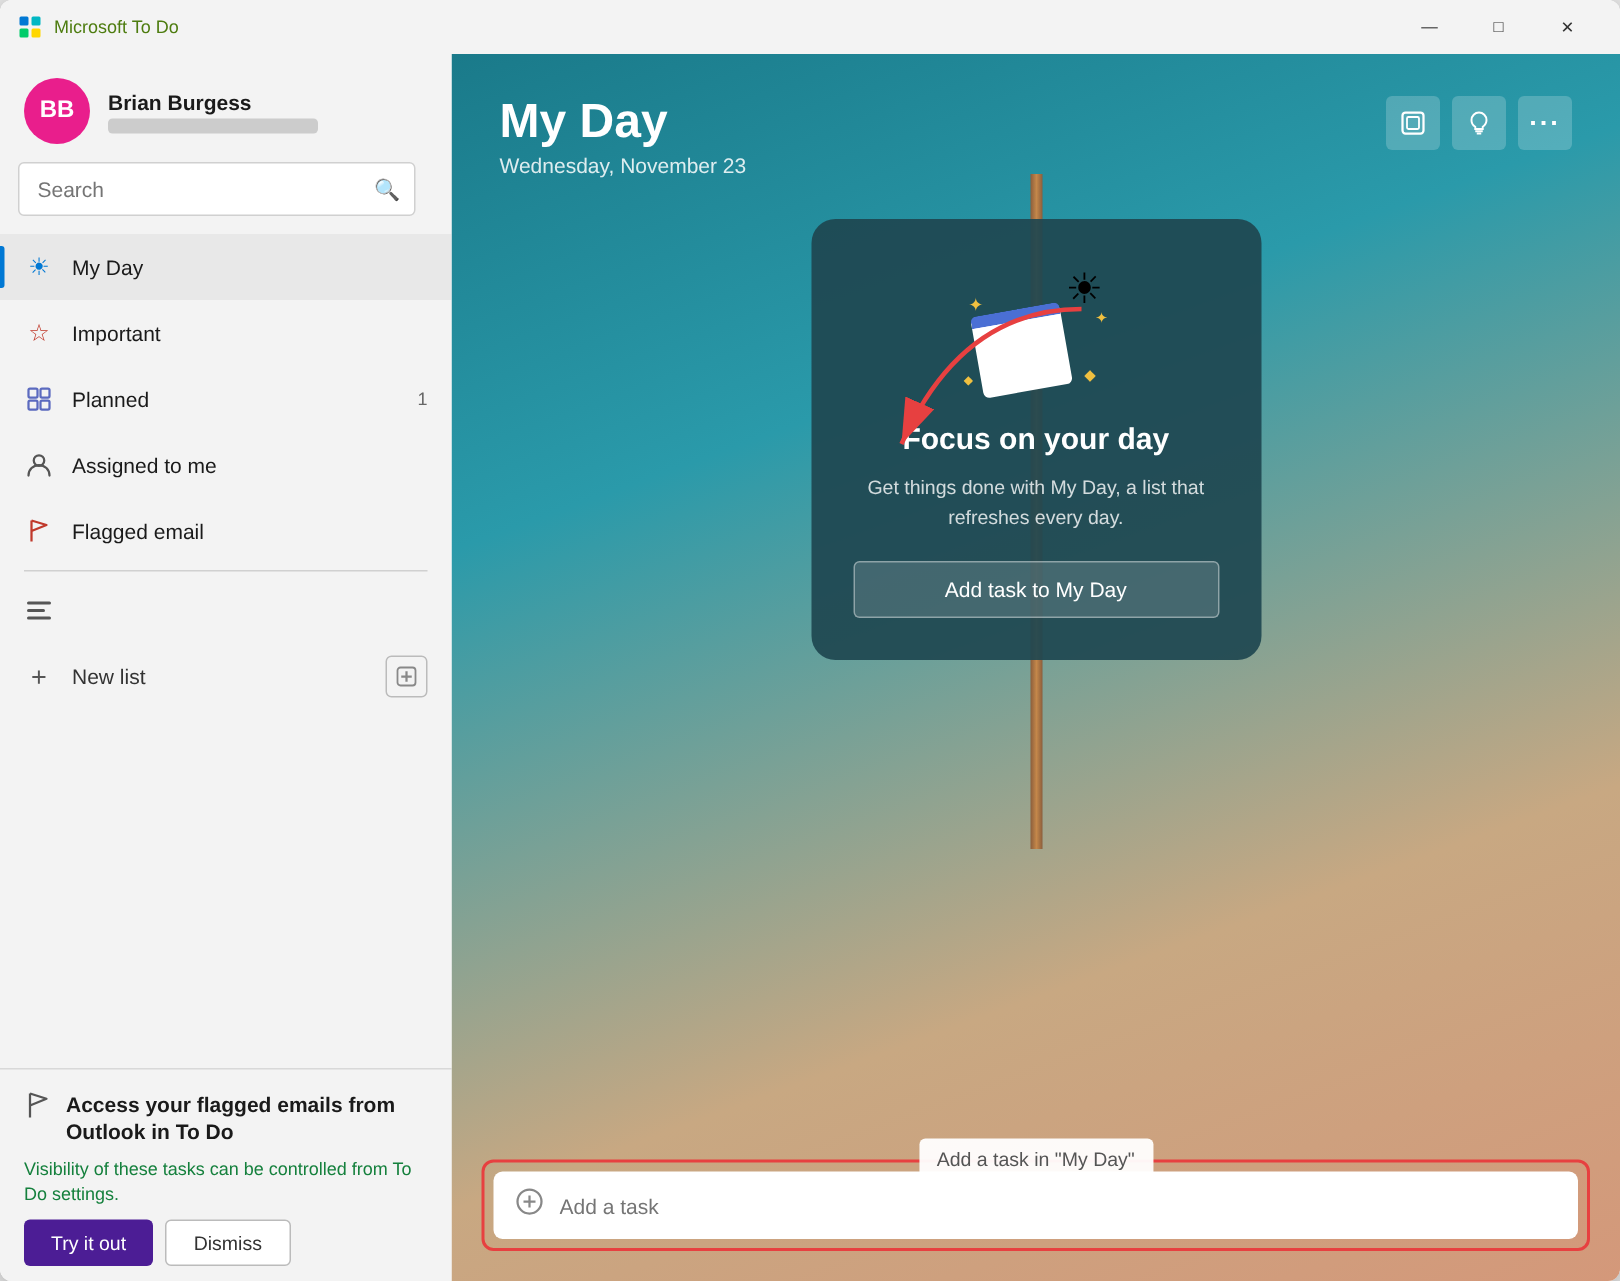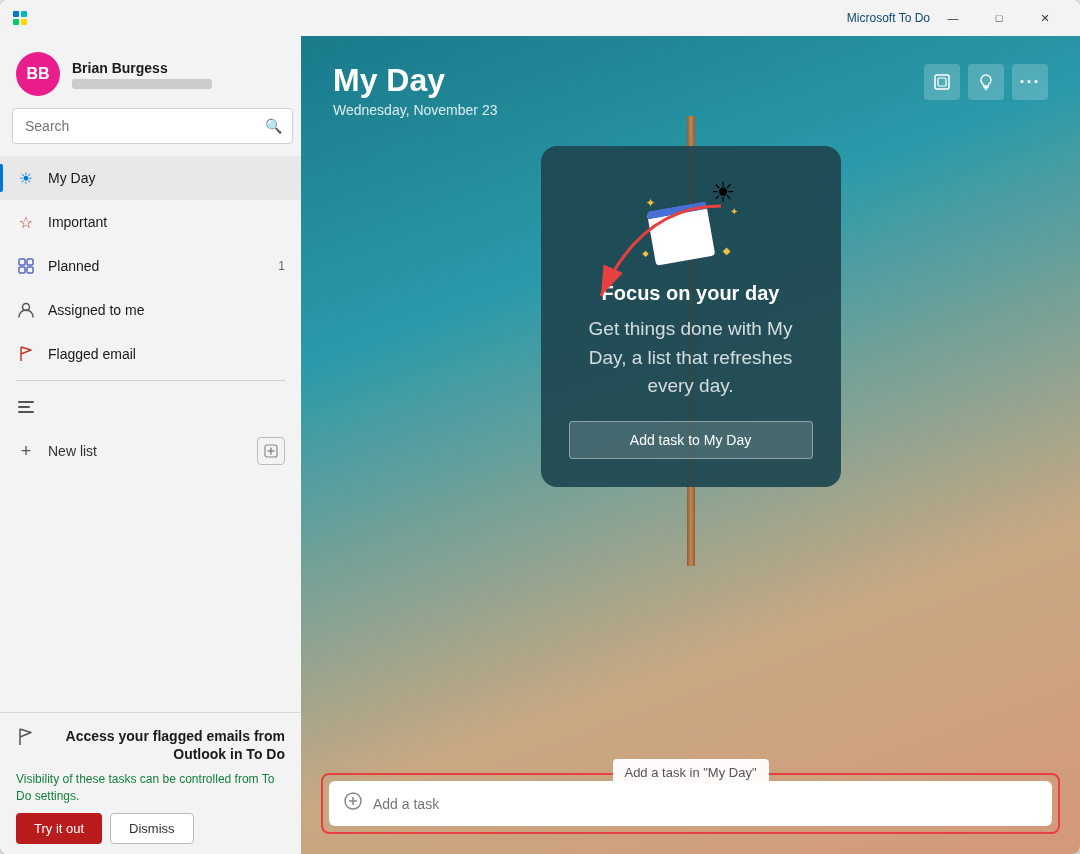--- a/index.html
+++ b/index.html
@@ -38,23 +38,22 @@
       width: 16px;
       height: 16px;
       margin-right: 8px;
       display: flex;
       align-items: center;
       justify-content: center;
     }
 
     .title-bar-text {
       font-size: 12px;
-      color: #0c4a6e;
+      color: #4d7c0f;
       flex: 1;
-      text-align: right;
     }
 
     .window-controls {
       display: flex;
       gap: 0;
     }
 
     .window-control {
       width: 46px;
       height: 36px;
@@ -120,21 +119,21 @@
       color: #888;
       background: #ccc;
       border-radius: 3px;
       height: 10px;
       width: 140px;
       margin-top: 3px;
     }
 
     
     .search-bar {
-      margin: 0 8px 8px 12px;
+      margin: 0 24px 8px 12px;
       position: relative;
       display: flex;
       align-items: center;
     }
 
     .search-input {
       width: 100%;
       height: 36px;
       border: 1px solid #d0d0d0;
       border-radius: 4px;
@@ -270,38 +269,37 @@
       color: #555;
       margin-top: 1px;
       flex-shrink: 0;
     }
 
     .banner-title {
       font-size: 14px;
       font-weight: 600;
       color: #1a1a1a;
       line-height: 1.3;
-      text-align: right;
     }
 
     .banner-desc {
       font-size: 12px;
       color: #15803d;
       margin-bottom: 8px;
       line-height: 1.4;
     }
 
     .banner-actions {
       display: flex;
       gap: 8px;
     }
 
     .btn-try {
       padding: 7px 18px;
-      background: #b91c1c;
+      background: #4c1d95;
       color: #fff;
       border: none;
       border-radius: 4px;
       font-size: 13px;
       cursor: pointer;
       font-weight: 500;
     }
 
     .btn-dismiss {
       padding: 7px 18px;
@@ -422,21 +420,21 @@
     .sparkle4 { position: absolute; bottom: 8px; left: 2px; color: #f0c040; font-size: 8px; }
 
     .focus-title {
       font-size: 20px;
       font-weight: 700;
       color: #fff;
       margin-bottom: 10px;
     }
 
     .focus-desc {
-      font-size: 19px;
+      font-size: 13px;
       color: rgba(255,255,255,0.8);
       line-height: 1.5;
       margin-bottom: 20px;
     }
 
     .add-task-btn {
       background: rgba(255,255,255,0.15);
       color: #fff;
       border: 1px solid rgba(255,255,255,0.4);
       border-radius: 4px;

